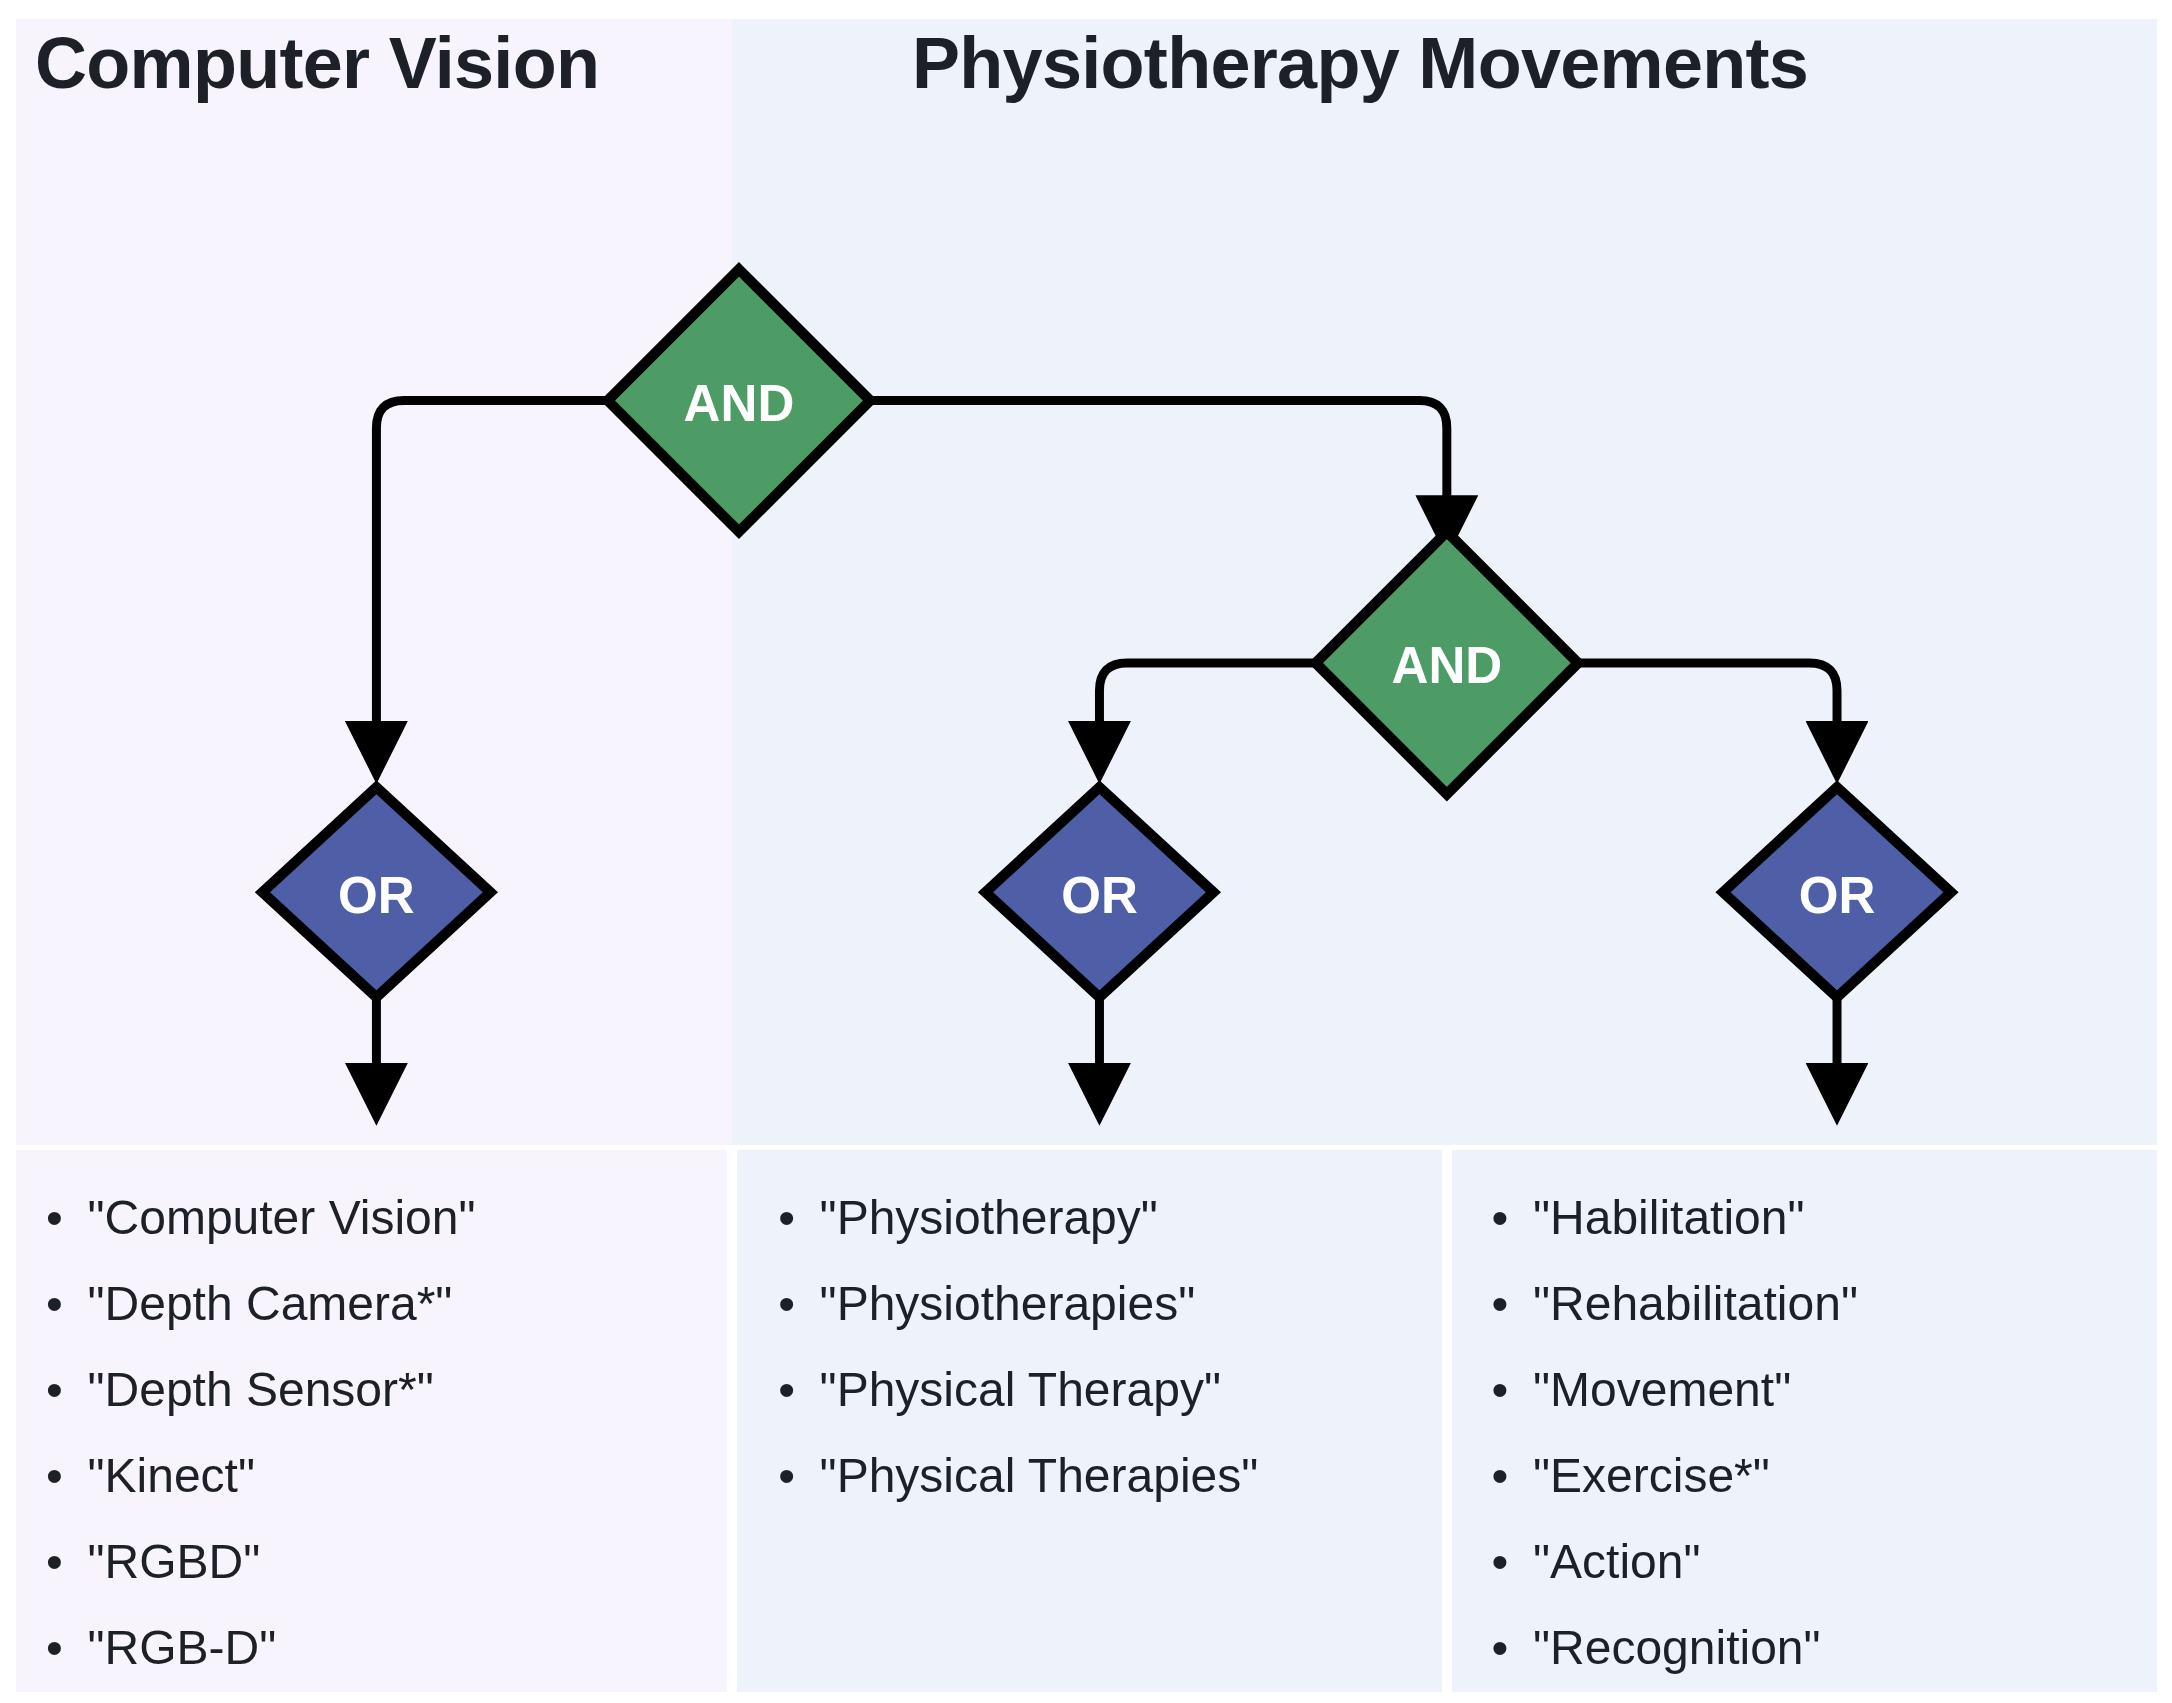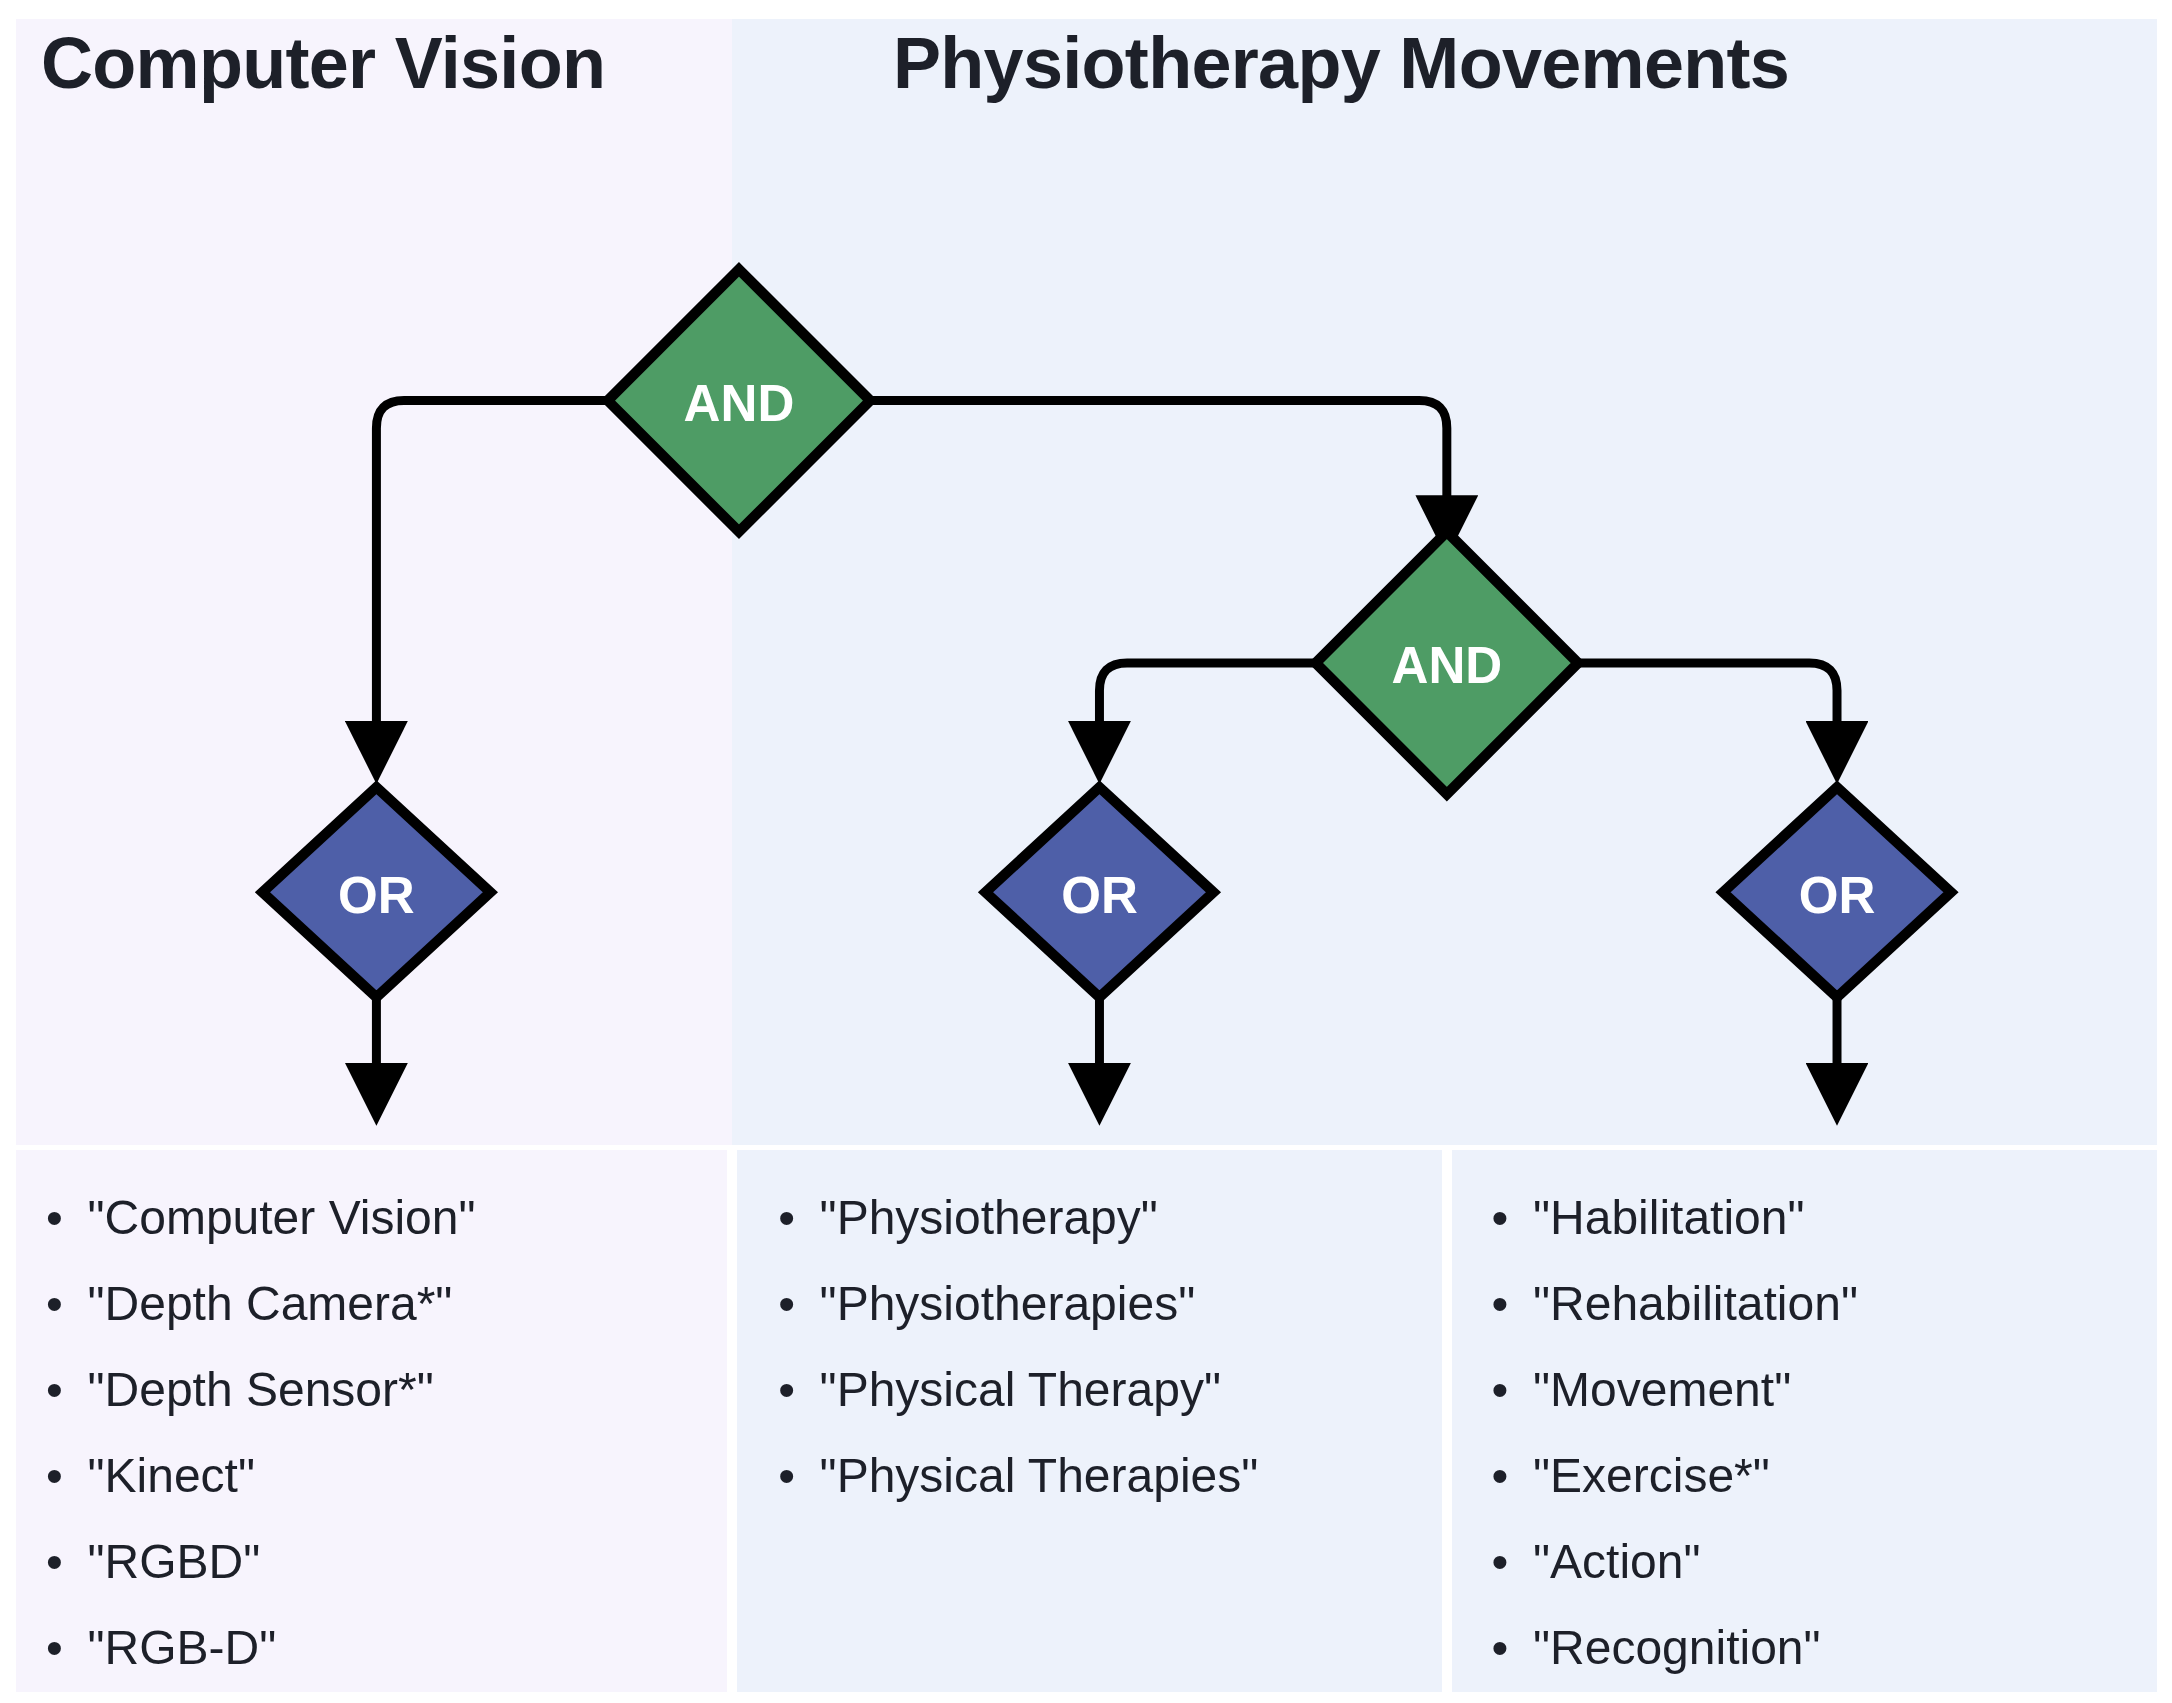--- a/index.html
+++ b/index.html
@@ -6,22 +6,22 @@
   body{width:2172px;height:1703px;position:relative;overflow:hidden;
        font-family:"Liberation Sans","DejaVu Sans",sans-serif;}
 
   .panel{position:absolute;}
   #panel-cv{left:16px;  top:18.6px;  width:716px; height:1126px; background:#f7f4fd;}
   #panel-pm{left:732px;top:18.6px;  width:1425px; height:1126px; background:#edf2fb;}
 
   .panel-title{position:absolute;top:22px;font-size:72px;font-weight:bold;
                color:#1d2029;letter-spacing:-0.7px;white-space:nowrap;
                font-stretch:condensed;}
-  #title-cv{left:41px;}
-  #title-pm{left:893px;}
+  #title-cv{left:35px;}
+  #title-pm{left:912px;}
 
   .listbox{position:absolute;top:1150px;height:542px;}
   #listbox-cv{left:16px;  width:711px; background:#f7f4fd;}
   #listbox-pt{left:737px;width:705px; background:#edf2fb;}
   #listbox-hr{left:1452px;width:705px; background:#edf2fb;}
 
   .kwlist{margin:0;padding:25px 0 0 0;list-style:none;}
   .kwitem{display:flex;align-items:flex-start;
           font-size:48px;line-height:86px;color:#1d2029;
           font-stretch:condensed;white-space:nowrap;}

